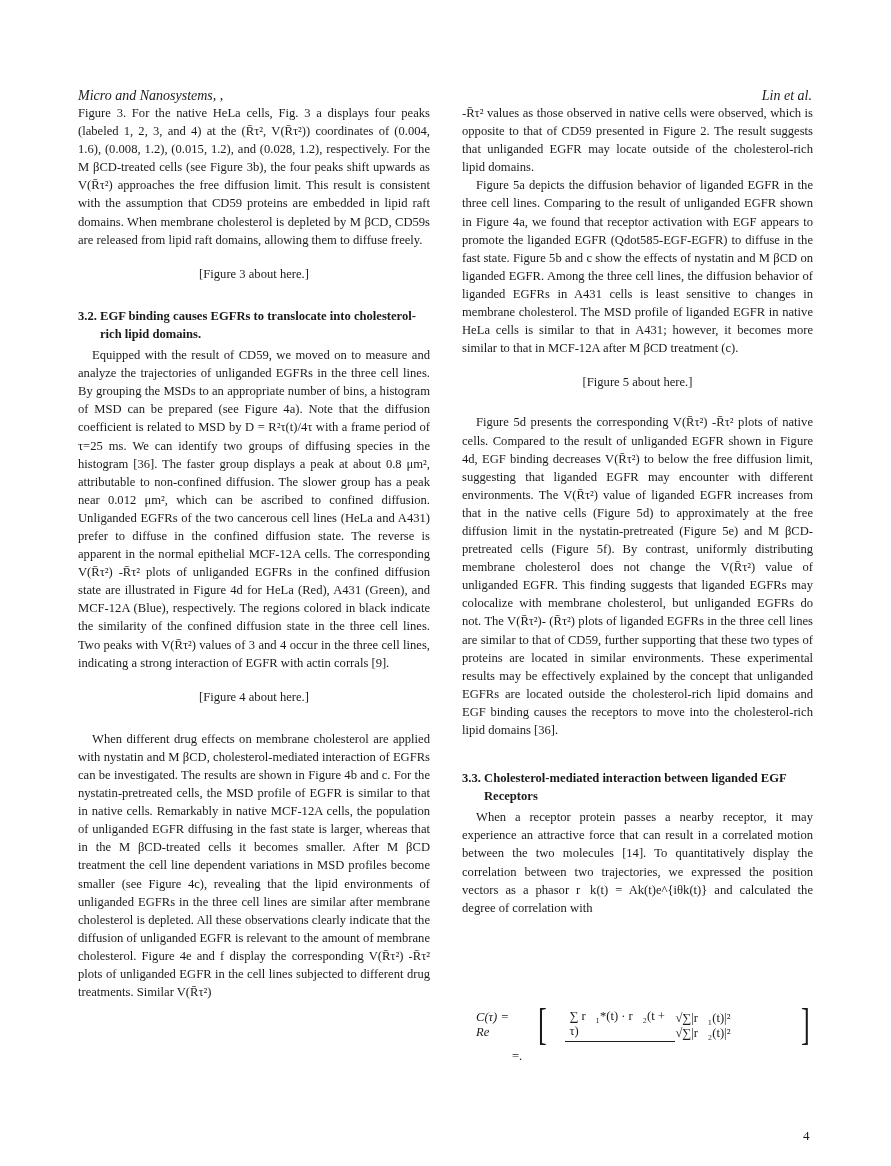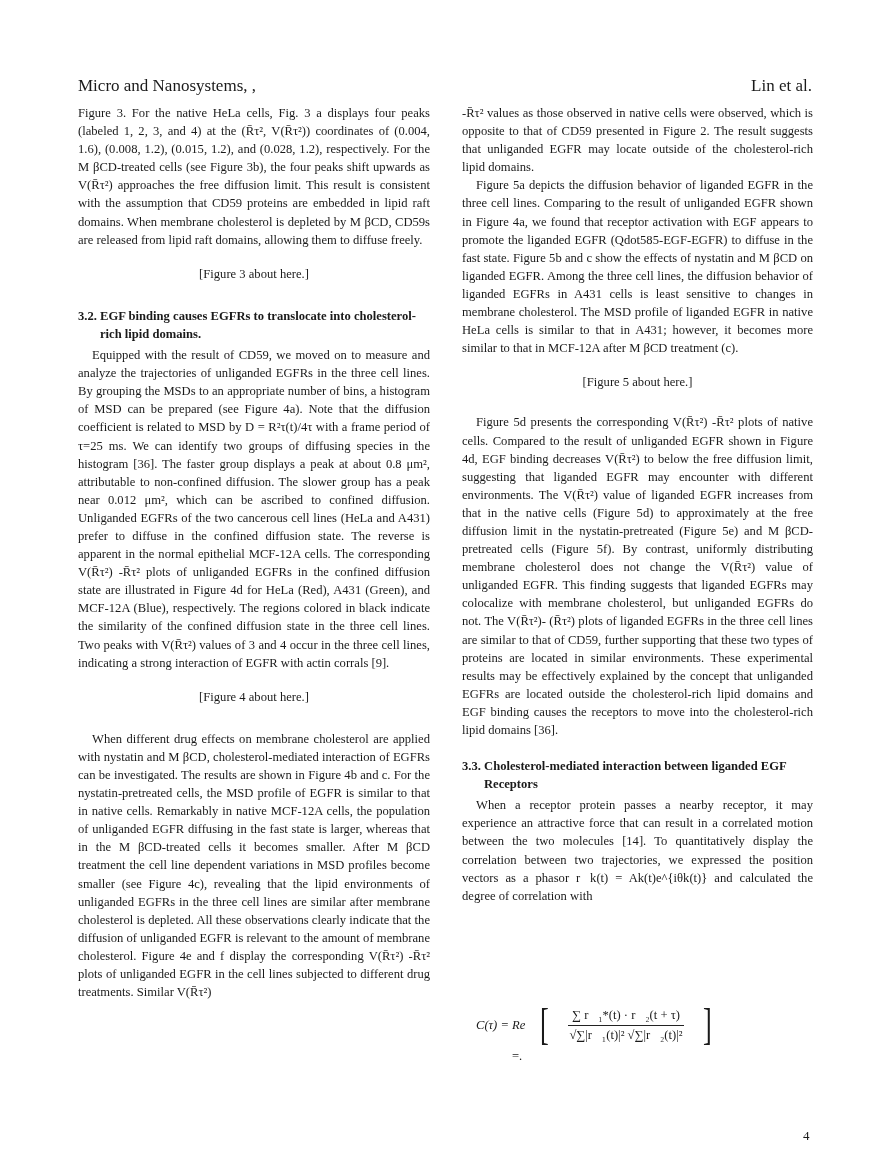--- a/index.html
+++ b/index.html
@@ -1,31 +1,31 @@
 <!DOCTYPE html>
 <html><head>
 <meta charset="utf-8">
 <style>
   html, body { margin:0; padding:0; background:#ffffff; }
   body { width:891px; height:1166px; position:relative; overflow:hidden;
          font-family:"Liberation Serif", "DejaVu Serif", serif; color:#1a1a1a; }
-  .hdr { position:absolute; top:76px; font-size:17px; }
+  .hdr { position:absolute; top:88px; font-size:14px; font-style:italic; }
   .hdr-left { left:78px; }
   .hdr-right { right:79px; }
   .col { position:absolute; top:104px; width:352px; font-size:12.6px; line-height:18.1px; text-align:justify; }
   .col-left { left:78px; }
   .col-right { left:462px; width:351px; top:104px; }
   p { margin:0; }
   p.ind { text-indent:14px; }
   .placeholder { text-align:center; margin:16px 0 17px 0; }
   h3 { font-size:12.6px; font-weight:bold; margin:18px 0 3px 0; line-height:18.1px; text-align:left;
        padding-left:22px; text-indent:-22px; }
   .eq { position:absolute; left:462px; top:1003px; width:351px; font-size:12.6px; font-family:"Liberation Serif", serif; }
   .eqrow { display:flex; align-items:center; }
-  .frac { display:inline-flex; flex-direction:column; align-items:center; margin:0 4px;justify-content:flex-end; }
+  .frac { display:inline-flex; flex-direction:row; align-items:center; margin:0 4px;justify-content:flex-end; }
   .num { padding:0 4px 2px 4px; border-bottom:1px solid #222; }
   .den { padding-top:2px; }
   .bracket { font-size:44px; font-weight:100; line-height:1; transform:scaleX(0.6); display:inline-block; }
   .pnum { position:absolute; left:803px; top:1128px; font-size:13px; }
 </style>
 </head>
 <body>
 
 <div class="hdr hdr-left">Micro and Nanosystems, ,</div>
 <div class="hdr hdr-right">Lin et al.</div>
@@ -37,21 +37,21 @@
   <p class="ind">Equipped with the result of CD59, we moved on to measure and analyze the trajectories of unliganded EGFRs in the three cell lines. By grouping the MSDs to an appropriate number of bins, a histogram of MSD can be prepared (see Figure 4a). Note that the diffusion coefficient is related to MSD by D = R²τ(t)/4τ with a frame period of τ=25 ms. We can identify two groups of diffusing species in the histogram [36]. The faster group displays a peak at about 0.8 μm², attributable to non-confined diffusion. The slower group has a peak near 0.012 μm², which can be ascribed to confined diffusion. Unliganded EGFRs of the two cancerous cell lines (HeLa and A431) prefer to diffuse in the confined diffusion state. The reverse is apparent in the normal epithelial MCF-12A cells. The corresponding V(R̄τ²) -R̄τ² plots of unliganded EGFRs in the confined diffusion state are illustrated in Figure 4d for HeLa (Red), A431 (Green), and MCF-12A (Blue), respectively. The regions colored in black indicate the similarity of the confined diffusion state in the three cell lines. Two peaks with V(R̄τ²) values of 3 and 4 occur in the three cell lines, indicating a strong interaction of EGFR with actin corrals [9].</p>
   <p class="placeholder">[Figure 4 about here.]</p>
   <p class="ind" style="margin-top:24px;">When different drug effects on membrane cholesterol are applied with nystatin and M βCD, cholesterol-mediated interaction of EGFRs can be investigated. The results are shown in Figure 4b and c. For the nystatin-pretreated cells, the MSD profile of EGFR is similar to that in native cells. Remarkably in native MCF-12A cells, the population of unliganded EGFR diffusing in the fast state is larger, whereas that in the M βCD-treated cells it becomes smaller. After M βCD treatment the cell line dependent variations in MSD profiles become smaller (see Figure 4c), revealing that the lipid environments of unliganded EGFRs in the three cell lines are similar after membrane cholesterol is depleted. All these observations clearly indicate that the diffusion of unliganded EGFR is relevant to the amount of membrane cholesterol. Figure 4e and f display the corresponding V(R̄τ²) -R̄τ² plots of unliganded EGFR in the cell lines subjected to different drug treatments. Similar V(R̄τ²)</p>
 </div>
 
 <div class="col col-right">
   <p>-R̄τ² values as those observed in native cells were observed, which is opposite to that of CD59 presented in Figure 2. The result suggests that unliganded EGFR may locate outside of the cholesterol-rich lipid domains.</p>
   <p class="ind">Figure 5a depicts the diffusion behavior of liganded EGFR in the three cell lines. Comparing to the result of unliganded EGFR shown in Figure 4a, we found that receptor activation with EGF appears to promote the liganded EGFR (Qdot585-EGF-EGFR) to diffuse in the fast state. Figure 5b and c show the effects of nystatin and M βCD on liganded EGFR. Among the three cell lines, the diffusion behavior of liganded EGFRs in A431 cells is least sensitive to changes in membrane cholesterol. The MSD profile of liganded EGFR in native HeLa cells is similar to that in A431; however, it becomes more similar to that in MCF-12A after M βCD treatment (c).</p>
   <p class="placeholder">[Figure 5 about here.]</p>
   <p class="ind" style="margin-top:22px;">Figure 5d presents the corresponding V(R̄τ²) -R̄τ² plots of native cells. Compared to the result of unliganded EGFR shown in Figure 4d, EGF binding decreases V(R̄τ²) to below the free diffusion limit, suggesting that liganded EGFR may encounter with different environments. The V(R̄τ²) value of liganded EGFR increases from that in the native cells (Figure 5d) to approximately at the free diffusion limit in the nystatin-pretreated (Figure 5e) and M βCD-pretreated cells (Figure 5f). By contrast, uniformly distributing membrane cholesterol does not change the V(R̄τ²) value of unliganded EGFR. This finding suggests that liganded EGFRs may colocalize with membrane cholesterol, but unliganded EGFRs do not. The V(R̄τ²)- (R̄τ²) plots of liganded EGFRs in the three cell lines are similar to that of CD59, further supporting that these two types of proteins are located in similar environments. These experimental results may be effectively explained by the concept that unliganded EGFRs are located outside the cholesterol-rich lipid domains and EGF binding causes the receptors to move into the cholesterol-rich lipid domains [36].</p>
-  <h3 style="margin-top:18px;">3.3. Cholesterol-mediated interaction between liganded EGF Receptors</h3>
+  <h3 style="margin-top:30px;">3.3. Cholesterol-mediated interaction between liganded EGF Receptors</h3>
   <p class="ind">When a receptor protein passes a nearby receptor, it may experience an attractive force that can result in a correlated motion between the two molecules [14]. To quantitatively display the correlation between two trajectories, we expressed the position vectors as a phasor r⃗k(t) = Ak(t)e^{iθk(t)} and calculated the degree of correlation with</p>
 </div>
 
 <div class="eq">
   <div class="eqrow" style="margin-left:14px;gap:12px;">
     <span style="font-style:italic;">C(τ) = Re</span>
     <span class="bracket">[</span>
     <span class="frac">
       <span class="num">∑ r⃗₁*(t) · r⃗₂(t + τ)</span>
       <span class="den">√∑|r⃗₁(t)|² √∑|r⃗₂(t)|²</span>

